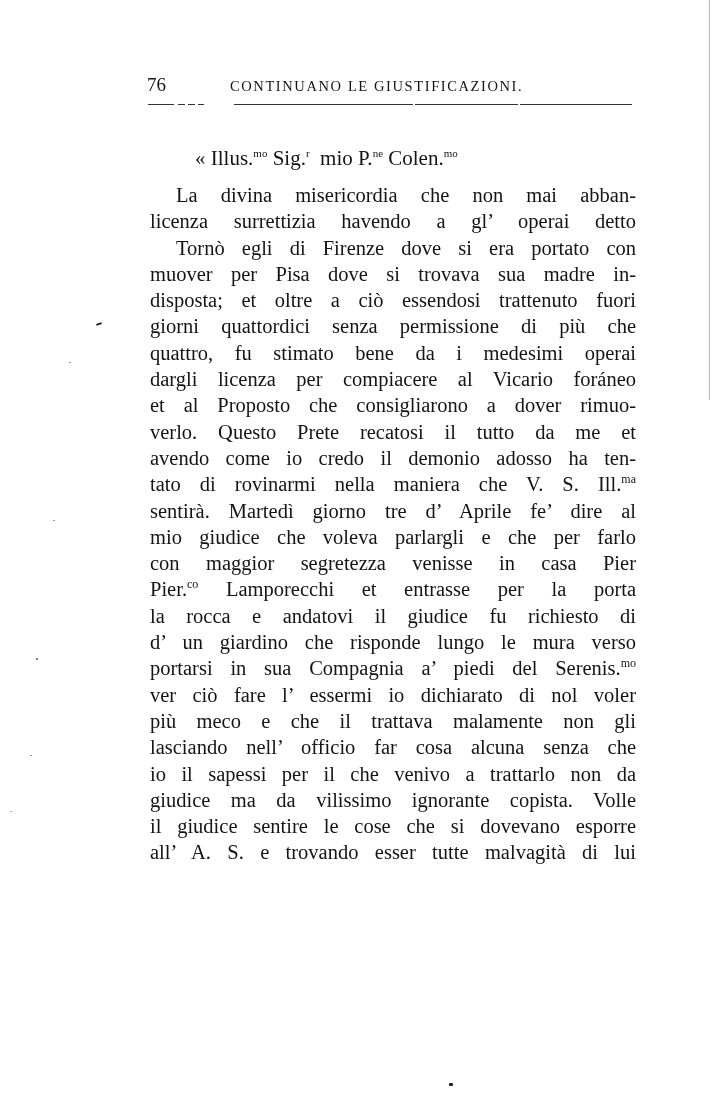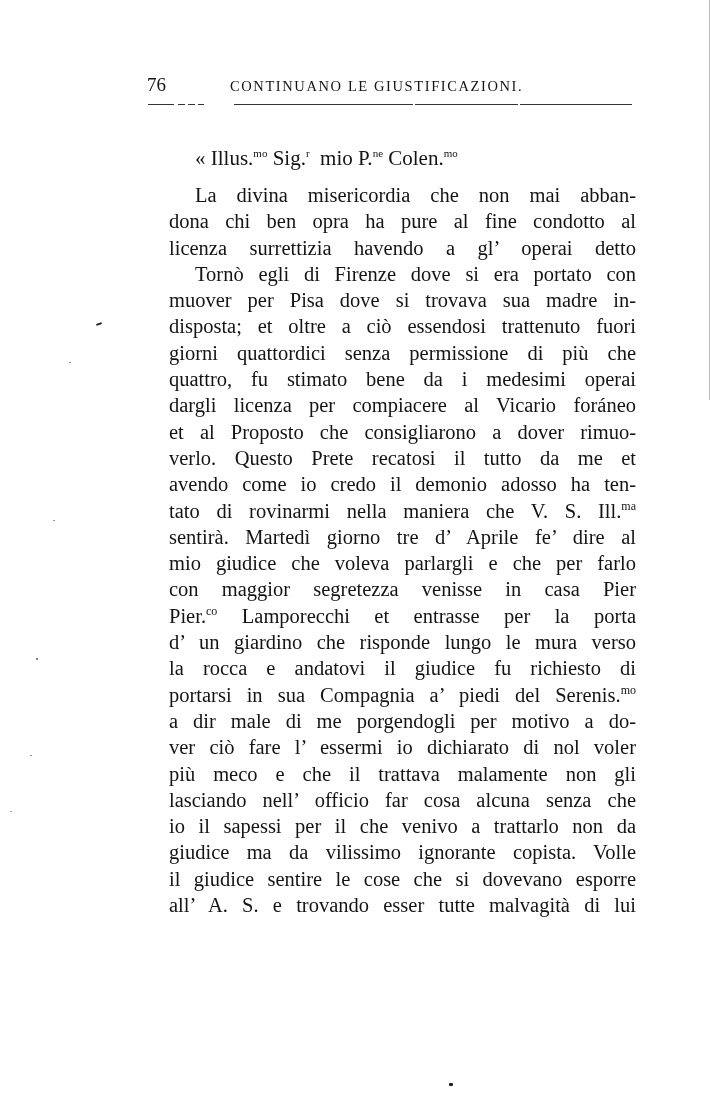--- a/index.html
+++ b/index.html
@@ -83,21 +83,20 @@
     }
     .line {
       display: block;
       height: 26.3px;
       font-size: 20.5px;
       line-height: 26.3px;
       white-space: nowrap;
       text-align: justify;
       text-align-last: justify;
       overflow: visible;
-      margin-left: 19px;
     }
     .line.indent {
       padding-left: 26px;
     }
     .line.last {
       text-align-last: left;
     }
     .line sup {
       font-size: 12px;
       vertical-align: 8px;
@@ -128,41 +127,39 @@
   <span class="gap" style="left:370px;width:2px;"></span>
 </div>
 
 <div class="salutation">
   <span>«</span>&nbsp;<span>Illus.</span><sup>mo</sup>&nbsp;<span>Sig.</span><sup>r</sup>&nbsp;&nbsp;<span>mio</span>&nbsp;<span>P.</span><sup>ne</sup>&nbsp;<span>Colen.</span><sup>mo</sup>
 </div>
 
 <div class="body-text">
 
   <span class="line indent">La divina misericordia che non mai abban-</span>
-  <span class="line">dona chi ben opra ha pure al fine condotto al</span>
 
   <span class="line">licenza surrettizia havendo a gl’ operai detto</span>
   <span class="line indent">Tornò egli di Firenze dove si era portato con</span>
   <span class="line">muover per Pisa dove si trovava sua madre in-</span>
   <span class="line">disposta; et oltre a ciò essendosi trattenuto fuori</span>
   <span class="line">giorni quattordici senza permissione di più che</span>
   <span class="line">quattro, fu stimato bene da i medesimi operai</span>
   <span class="line">dargli licenza per compiacere al Vicario foráneo</span>
   <span class="line">et al Proposto che consigliarono a dover rimuo-</span>
   <span class="line">verlo. Questo Prete recatosi il tutto da me et</span>
   <span class="line">avendo come io credo il demonio adosso ha ten-</span>
   <span class="line"><span>tato di rovinarmi nella maniera che V. S. Ill.</span><sup>ma</sup></span>
   <span class="line">sentirà. Martedì giorno tre d’ Aprile fe’ dire al</span>
   <span class="line">mio giudice che voleva parlargli e che per farlo</span>
   <span class="line">con maggior segretezza venisse in casa Pier</span>
   <span class="line"><span>Pier.</span><sup>co</sup><span> Lamporecchi et entrasse per la porta</span></span>
+  <span class="line">la rocca e andatovi il giudice fu richiesto di</span>
   <span class="line">d’ un giardino che risponde lungo le mura verso</span>
-  <span class="line">la rocca e andatovi il giudice fu richiesto di</span>
   <span class="line"><span>portarsi in sua Compagnia a’ piedi del Serenis.</span><sup>mo</sup></span>
-  <span class="line">a dir male di me porgendogli per motivo a do-</span>
   <span class="line">ver ciò fare l’ essermi io dichiarato di nol voler</span>
   <span class="line">più meco e che il trattava malamente non gli</span>
   <span class="line">lasciando nell’ officio far cosa alcuna senza che</span>
   <span class="line">io il sapessi per il che venivo a trattarlo non da</span>
   <span class="line">giudice ma da vilissimo ignorante copista. Volle</span>
   <span class="line">il giudice sentire le cose che si dovevano esporre</span>
   <span class="line">all’ A. S. e trovando esser tutte malvagità di lui</span>
 </div>
 
 <div class="speck" style="left:96px;top:323px;width:6px;height:2px;transform:rotate(-20deg);"></div>

